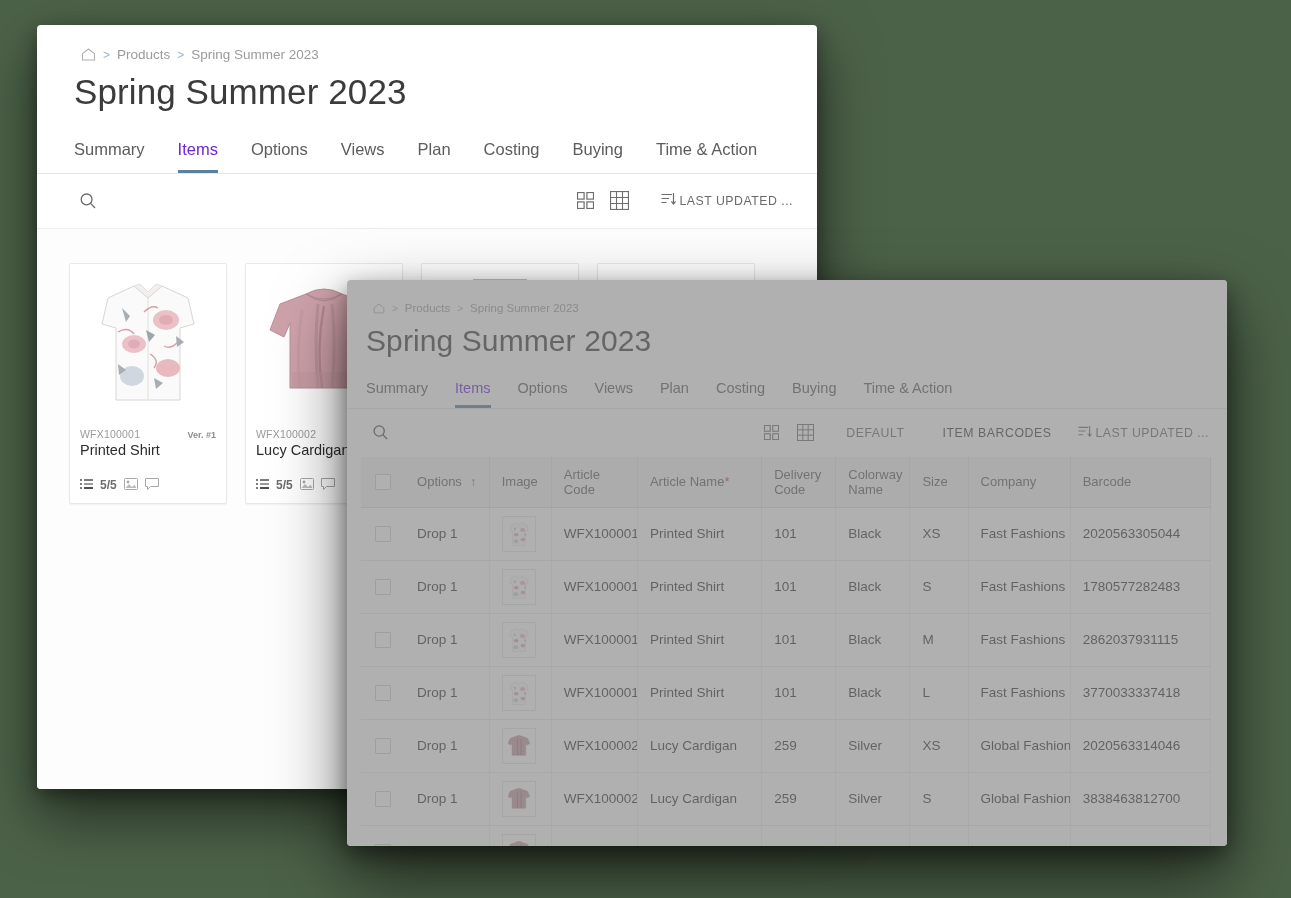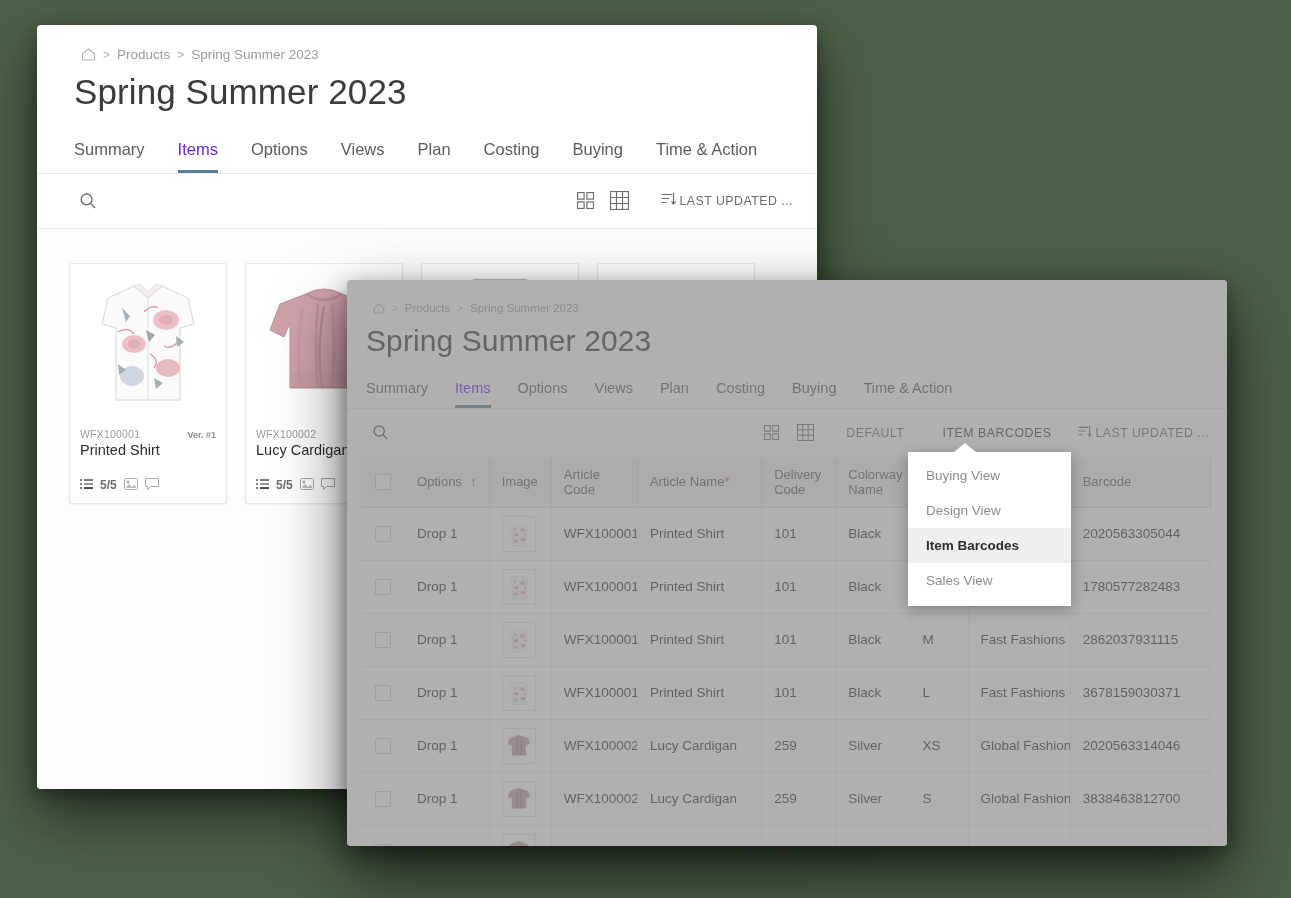--- a/index.html
+++ b/index.html
@@ -592,21 +592,21 @@
                     <path d="M88 66 l9 7 l-8 6 z" fill="#9aa2a8"></path>
                   </svg>
                 </span>
               </td>
             <td>WFX100001</td>
             <td>Printed Shirt</td>
             <td>101</td>
             <td>Black</td>
             <td>L</td>
             <td>Fast Fashions</td>
-            <td>3678159030371</td>
+            <td>3770033337418</td>
           </tr>
 
           <tr>
             <td class="chk">
                 <span class="cbx"></span>
               </td>
             <td>Drop 1</td>
             <td class="img-cell">
                 <span class="thumb">
                   <svg width="26" height="28" viewBox="0 0 125 140">
@@ -666,21 +666,15 @@
             <td>Silver</td>
             <td>M</td>
             <td>Global Fashion</td>
             <td>2020563314084</td>
           </tr>
 
         </tbody>
       </table>
     </div>
 
-    <div class="dropdown">
-      <div class="dd-item">Buying View</div>
-      <div class="dd-item">Design View</div>
-      <div class="dd-item sel">Item Barcodes</div>
-      <div class="dd-item">Sales View</div>
-    </div>
   </div>
 
 </div>
 
 </body></html>

